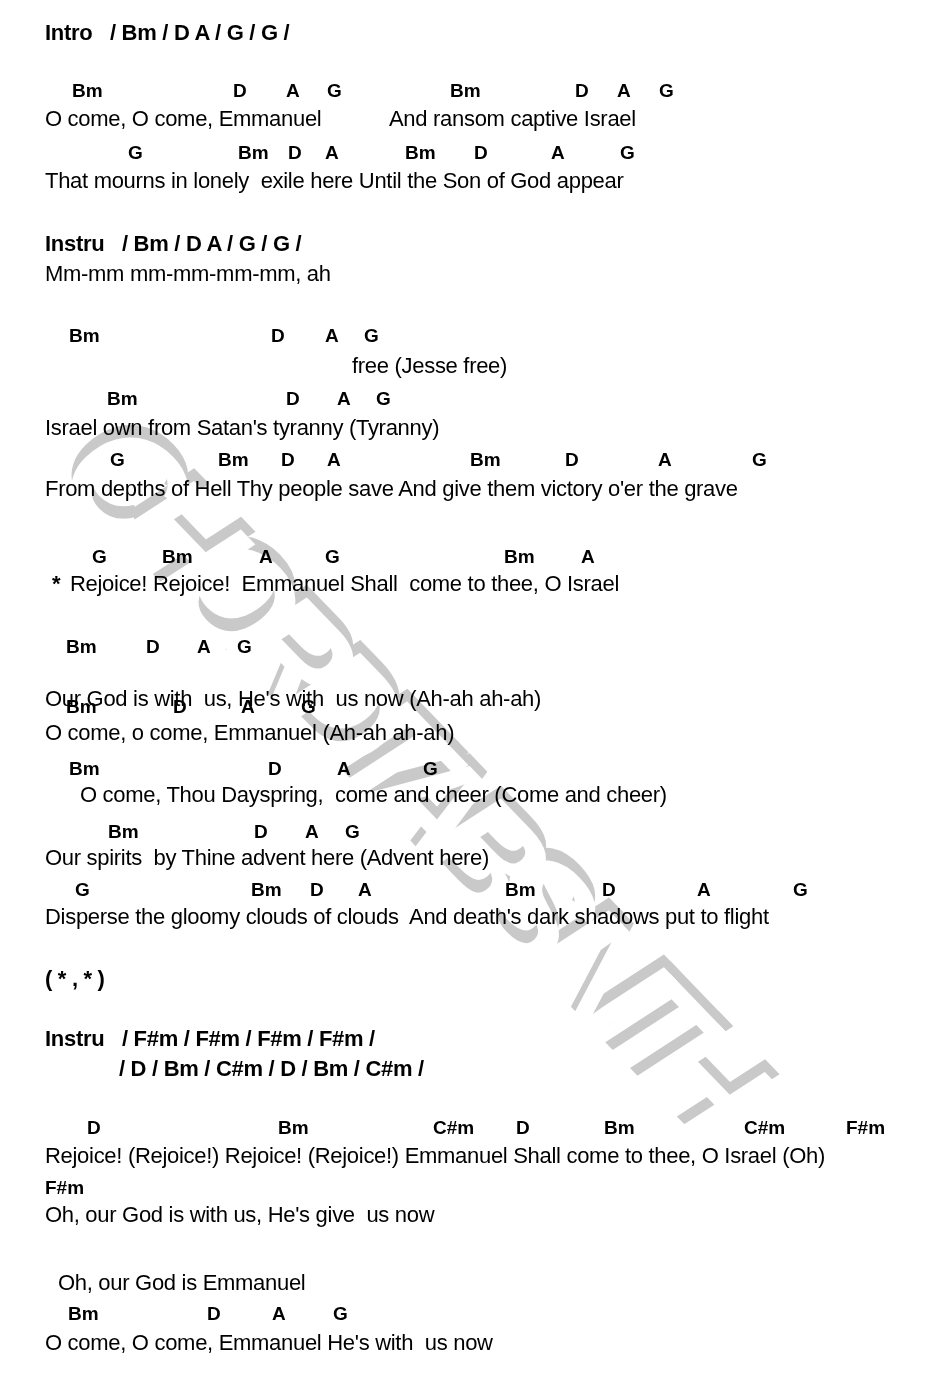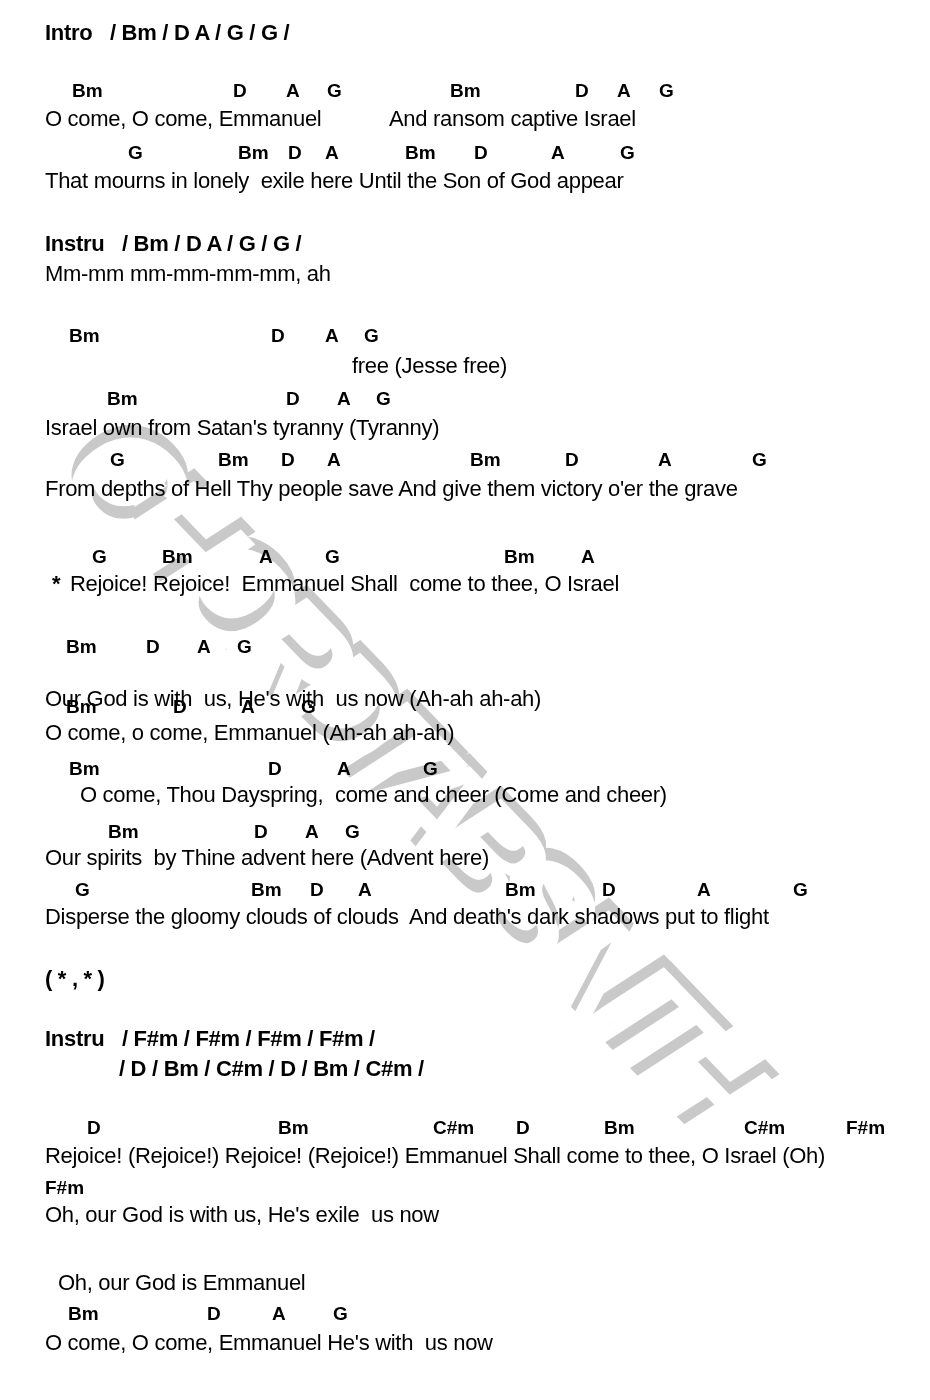--- a/index.html
+++ b/index.html
@@ -142,20 +142,20 @@
     <span class="header" style="left: 122px; top: 1028px;">/ F#m / F#m / F#m / F#m /</span>
     <span class="chord" style="left: 87px; top: 1118px;">D</span>
     <span class="chord" style="left: 278px; top: 1118px;">Bm</span>
     <span class="chord" style="left: 433px; top: 1118px;">C#m</span>
     <span class="chord" style="left: 516px; top: 1118px;">D</span>
     <span class="chord" style="left: 604px; top: 1118px;">Bm</span>
     <span class="chord" style="left: 744px; top: 1118px;">C#m</span>
     <span class="chord" style="left: 846px; top: 1118px;">F#m</span>
     <span class="lyric" style="left: 45px; top: 1145px;">Rejoice! (Rejoice!) Rejoice! (Rejoice!) Emmanuel Shall come to thee, O Israel (Oh)</span>
     <span class="chord" style="left: 45px; top: 1178px;">F#m</span>
-    <span class="lyric" style="left: 45px; top: 1204px;">Oh, our God is with us, He's exile  us now</span>
+    <span class="lyric" style="left: 45px; top: 1204px;">Oh, our God is with us, He's give  us now</span>
     <span class="lyric" style="left: 45px; top: 1272px; margin-left: 13px;">Oh, our God is Emmanuel</span>
     <span class="chord" style="left: 68px; top: 1304px;">Bm</span>
     <span class="chord" style="left: 207px; top: 1304px;">D</span>
     <span class="chord" style="left: 272px; top: 1304px;">A</span>
     <span class="chord" style="left: 333px; top: 1304px;">G</span>
     <span class="lyric" style="left: 45px; top: 1332px;">O come, O come, Emmanuel He's with  us now</span>
   </div>
 
 </body></html>

